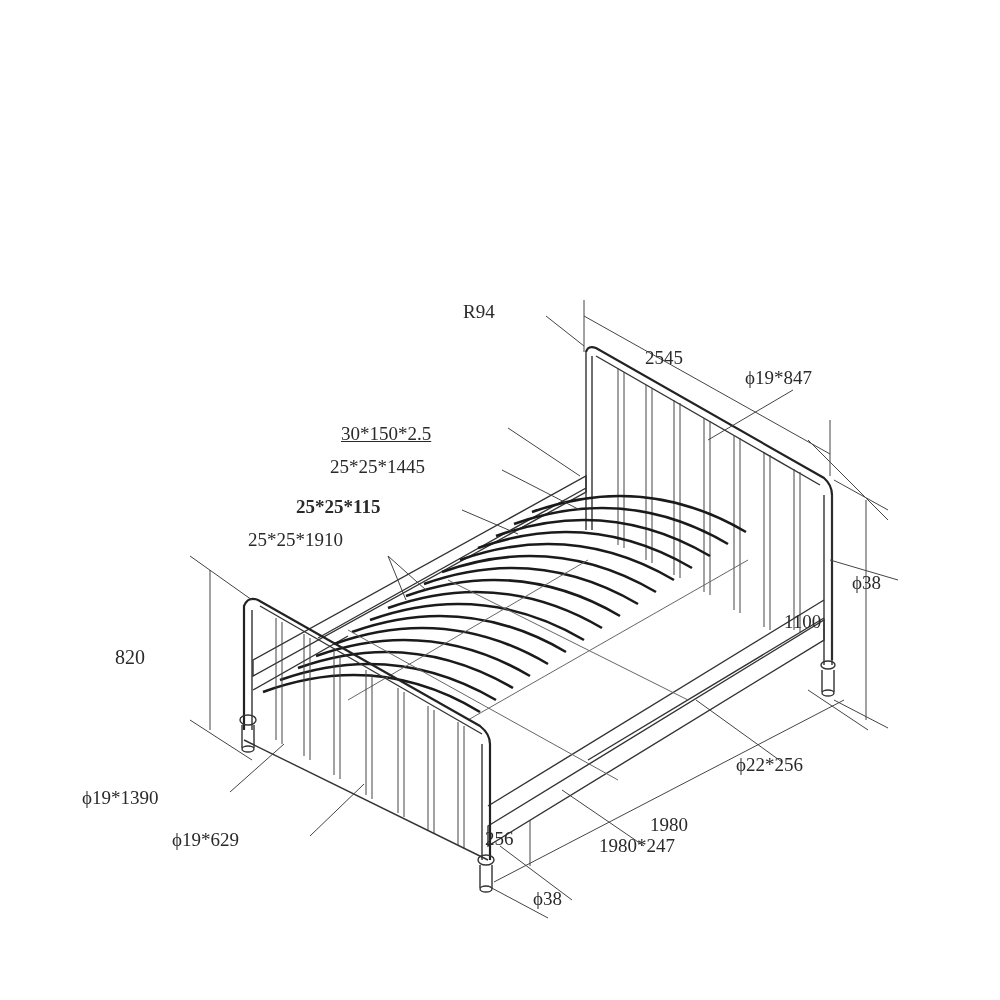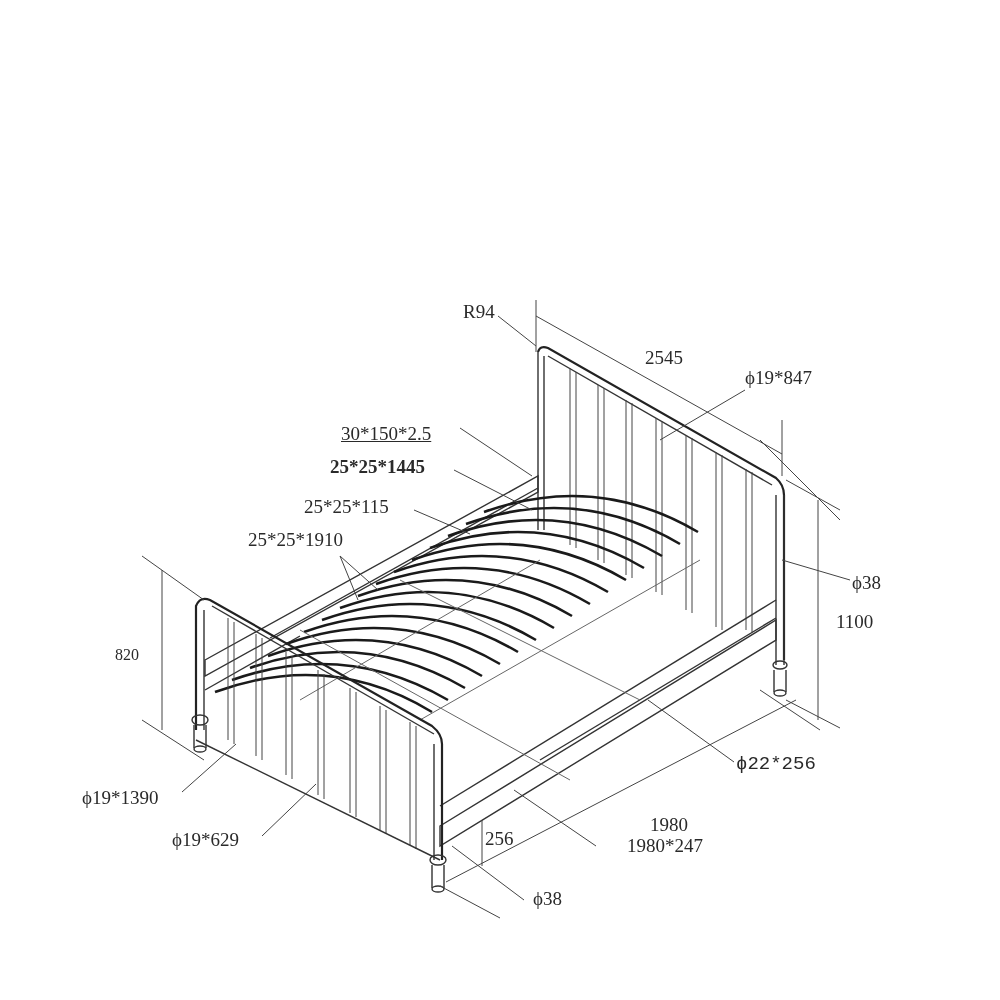--- a/index.html
+++ b/index.html
@@ -1,19 +1,19 @@
 <!DOCTYPE html>
 <html><head>
 <meta charset="utf-8">
 <style>
   html, body { margin: 0; padding: 0; background: #ffffff; }
   body { width: 1000px; height: 1000px; position: relative; overflow: hidden; font-family: "Liberation Serif", "DejaVu Serif", serif; }
-  #drawing { position: absolute; left: 0; top: 0; width: 904px; height: 1000px; }
+  #drawing { position: absolute; left: 0; top: 0; width: 904px; height: 1000px; padding-left: 48px; }
   .lbl { position: absolute; font-size: 19px; color: #2a2a2a; white-space: nowrap; line-height: 1; }
-  .lbl.big { font-size: 16px; }
+  .lbl.big { font-size: 20px; }
   .ln { stroke: #333; fill: none; stroke-width: 1.4; }
   .ln2 { stroke: #222; fill: none; stroke-width: 2.2; }
   .thin { stroke: #444; fill: none; stroke-width: 1; }
   .slat { stroke: #1a1a1a; fill: none; stroke-width: 2.6; }
   .slat2 { stroke: #666; fill: none; stroke-width: 1; }
 </style>
 </head>
 <body>
 
 <div id="drawing">
@@ -133,26 +133,26 @@
       <path class="thin" d="M524,900 L452,846"></path>
       <path class="thin" d="M440,886 L500,918"></path>
     </g>
   </svg>
 
   
   <span class="lbl" style="left:463px;top:302px;">R94</span>
   <span class="lbl" style="left:645px;top:348px;">2545</span>
   <span class="lbl" style="left:745px;top:368px;">ϕ19*847</span>
   <span class="lbl" style="left:341px;top:424px;text-decoration:underline;">30*150*2.5</span>
-  <span class="lbl" style="left:330px;top:457px;font-weight:bold;">25*25*1445</span>
-  <span class="lbl" style="left:304px;top:497px;">25*25*115</span>
+  <span class="lbl" style="left:330px;top:457px;">25*25*1445</span>
+  <span class="lbl" style="left:296px;top:497px;font-weight:bold;">25*25*115</span>
   <span class="lbl" style="left:248px;top:530px;">25*25*1910</span>
   <span class="lbl" style="left:852px;top:573px;">ϕ38</span>
-  <span class="lbl" style="left:836px;top:612px;">1100</span>
+  <span class="lbl" style="left:784px;top:612px;">1100</span>
   <span class="lbl big" style="left:115px;top:647px;">820</span>
-  <span class="lbl" style="left:736px;top:755px;font-family:Liberation Mono, monospace;">ϕ22*256</span>
+  <span class="lbl" style="left:736px;top:755px;">ϕ22*256</span>
   <span class="lbl" style="left:82px;top:788px;">ϕ19*1390</span>
   <span class="lbl" style="left:650px;top:793px;margin-top:22px;">1980</span>
   <span class="lbl" style="left:485px;top:829px;">256</span>
   <span class="lbl" style="left:172px;top:830px;">ϕ19*629</span>
-  <span class="lbl" style="left:599px;top:836px;margin-left:28px;">1980*247</span>
+  <span class="lbl" style="left:599px;top:836px;">1980*247</span>
   <span class="lbl" style="left:533px;top:889px;">ϕ38</span>
 </div>
 
 </body></html>

